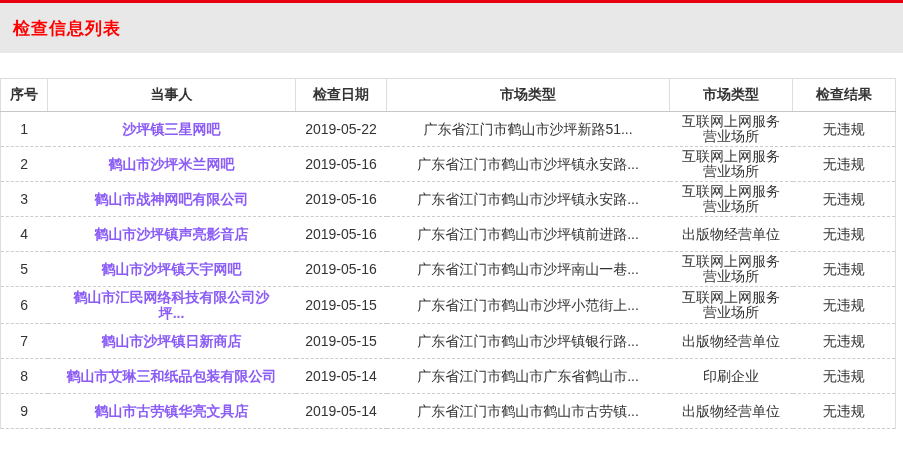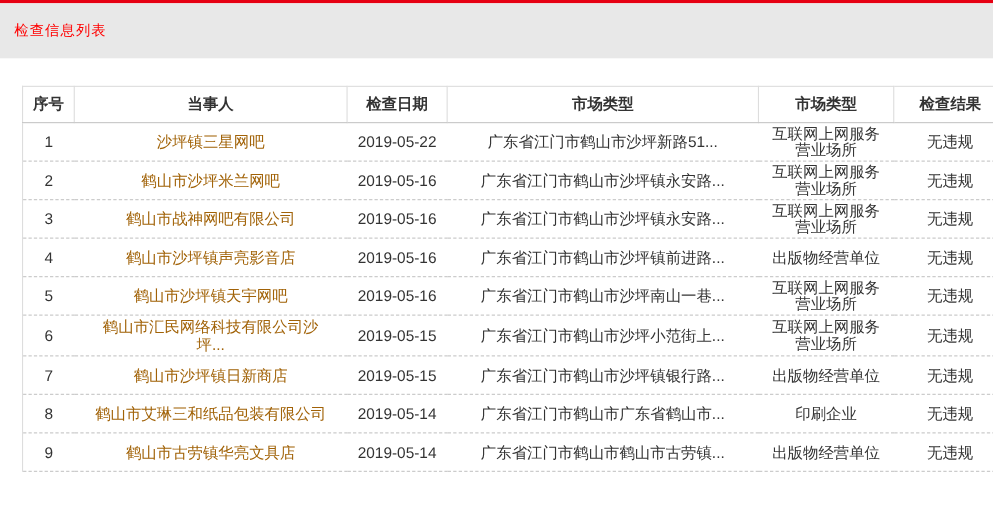--- a/index.html
+++ b/index.html
@@ -6,23 +6,23 @@
   body {
     width:903px; height:464px; overflow:hidden;
     background:#ffffff;
     font-family:"Liberation Sans","DejaVu Sans",sans-serif;
   }
   .top-border { height:3px; background:#e60012; }
   .title-band {
     height:50px; background:#e8e8e8;
     display:flex; align-items:center; padding-left:13px;
   }
-  .page-title { color:#ff0000; font-weight:normal; font-size:13px; letter-spacing:1px; }
+  .page-title { color:#ff0000; font-weight:bold; font-size:17px; letter-spacing:1px; }
 
-  .table-wrap { margin-top:25px;padding-left:20px; }
+  .table-wrap { margin-top:25px; }
   table {
     border-collapse:collapse; table-layout:fixed; width:895px;
     border-left:1px solid #dddddd; border-right:1px solid #dddddd;
   }
   col.c-no   { width:47px; }
   col.c-party{ width:248px; }
   col.c-date { width:91px; }
   col.c-loc  { width:283px; }
   col.c-type { width:123px; }
   col.c-res  { width:103px; }
@@ -32,21 +32,21 @@
     font-size:14px; font-weight:bold; color:#333333;
     border:1px solid #dddddd; border-bottom:1px solid #c6c6c6;
     background:#ffffff; text-align:center;
   }
   tbody td {
     height:30px; padding:2px 8px;
     border-bottom:1px dashed #cccccc;
     text-align:center; vertical-align:middle;
     font-size:14px; color:#333333; line-height:16px;
   }
-  td.cell-party { color:#a16207; padding:2px 18px; }
+  td.cell-party { color:#8b5cf6; padding:2px 18px;font-weight:bold; }
   td.cell-type  { padding:2px 7px; line-height:15px;margin-top:20px; }
   td.cell-no, td.cell-date { color:#333333; }
 </style>
 </head>
 <body>
 
 <div class="top-border"></div>
 
 <div class="title-band">
   <span class="page-title">检查信息列表</span>

